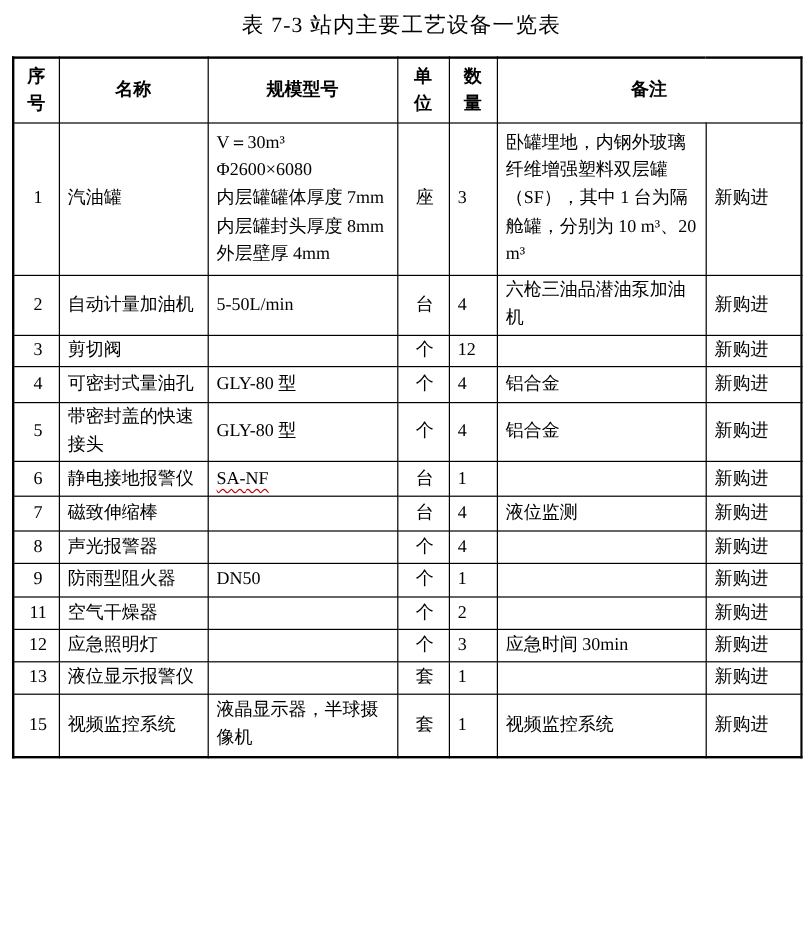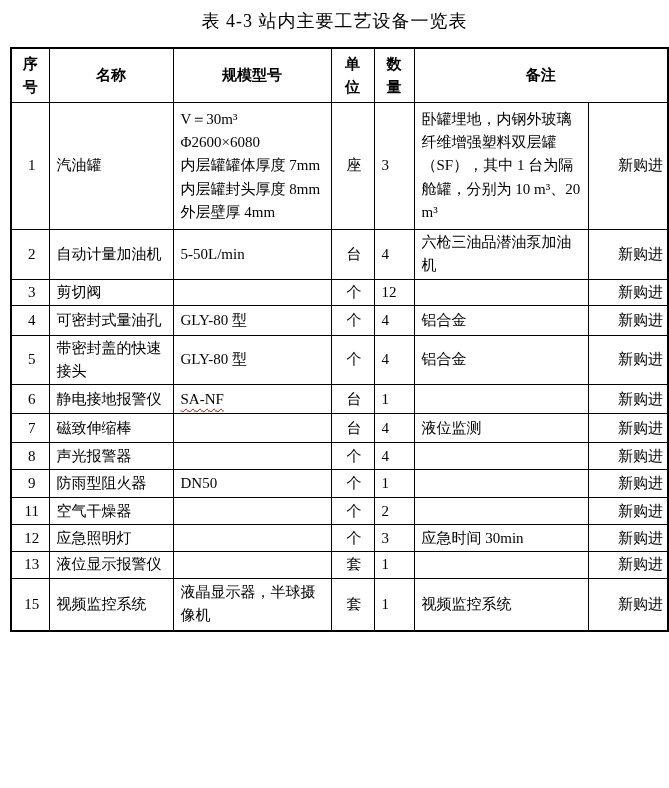--- a/index.html
+++ b/index.html
@@ -43,36 +43,36 @@
   }
   table.equip th {
     font-weight: bold;
     text-align: center;
     padding: 1px 2px;
   }
   .narrow-hdr { width: 1.1em; margin: 3px auto; line-height: 1.5; }
   td.c-no   { text-align: center; padding-left: 2px; }
   td.c-unit { text-align: center; padding-left: 2px; }
   td.c-qty  { text-align: left; padding-left: 8px; }
-  td.c-status { text-align: right; padding-left: 2px; }
+  td.c-status { text-align: left; padding-left: 2px; }
   .preline { white-space: pre-line; }
   .misspell {
     text-decoration-line: underline;
     text-decoration-style: wavy;
     text-decoration-color: #c00000;
     text-decoration-thickness: 1px;
     text-underline-offset: 4px;
   }
 </style>
 </head>
 <body>
 
 <div class="page">
 
-  <div class="doc-title">表 4-3 站内主要工艺设备一览表</div>
+  <div class="doc-title">表 7-3 站内主要工艺设备一览表</div>
 
   <table class="equip">
     <colgroup>
       <col style="width:38px">
         <col style="width:124px">
         <col style="width:158px">
       <col style="width:43px">
         <col style="width:40px">
         <col style="width:174px">
         <col style="width:80px">

